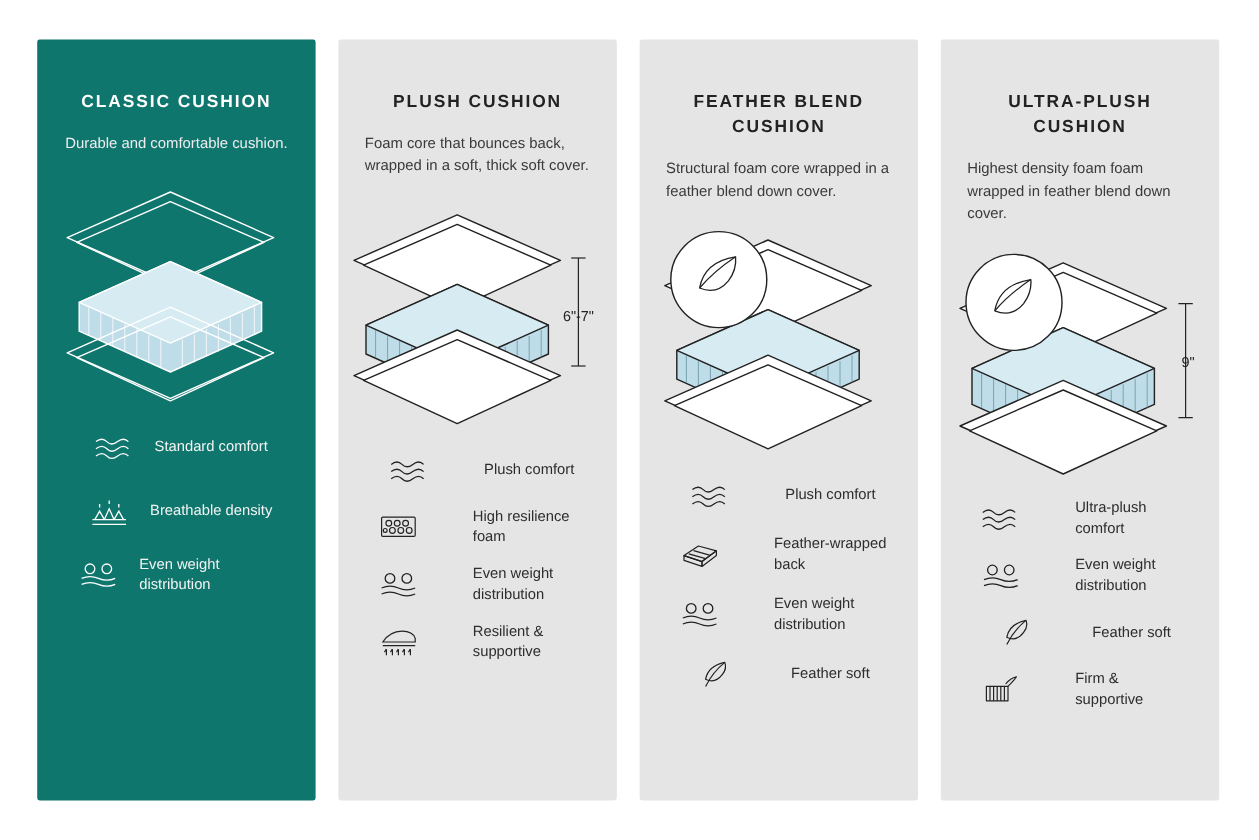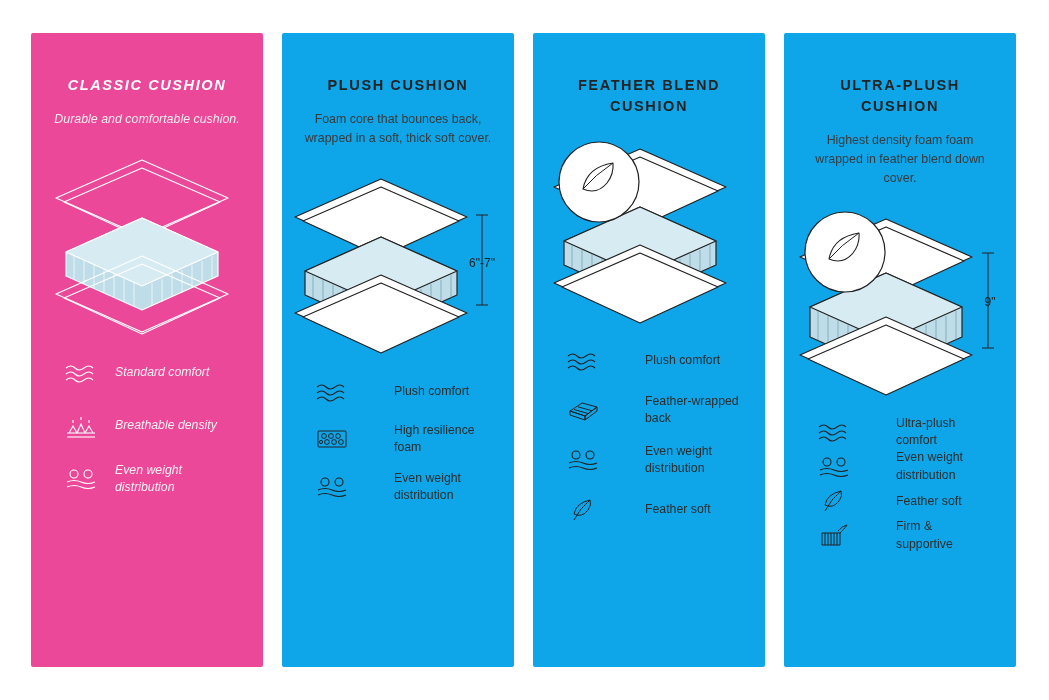--- a/index.html
+++ b/index.html
@@ -26,42 +26,40 @@
     position: relative;
     width: 232px;
     border-radius: 2px;
     box-sizing: border-box;
     display: flex;
     flex-direction: column;
     align-items: center;
     padding-top: 42px;
   }
   .card.dark {
-    background: #ec4899;
+    background: #0f766e;
     color: #ffffff;
-    font-style: italic;
   }
   .card.light {
-    background: #0ea5e9;
+    background: #e5e5e5;
     color: #222222;
   }
   .card-title {
     font-size: 14.5px;
     font-weight: bold;
     letter-spacing: 1.6px;
     text-align: center;
     line-height: 1.45;
     padding: 0 16px;
     text-transform: uppercase;
   }
   .card-desc {
     margin-top: 14px;
     font-size: 12.4px;
     line-height: 1.52;
-    text-align: center;
     padding: 0 22px;
   }
   .card.dark .card-desc { color: #ededed; }
   .card.light .card-desc { color: #3a3a3a; }
 
   .illus {
     margin-top: 10px;
     height: 215px;
     width: 232px;
     display: flex;
@@ -75,20 +73,21 @@
     padding: 0 26px 0 30px;
     box-sizing: border-box;
     display: flex;
     flex-direction: column;
     gap: 14px;
   }
   .feature {
     display: flex;
     align-items: center;
     gap: 14px;
+    justify-content: center;
   }
   .feature .ficon {
     width: 40px;
     min-width: 40px;
     height: 34px;
     display: flex;
     align-items: center;
     justify-content: center;
   }
   .feature .flabel {
@@ -96,21 +95,21 @@
     line-height: 1.42;
     max-width: 120px;
   }
   .card.dark .flabel { color: #f3f3f3; }
   .card.light .flabel { color: #2d2d2d; margin-left: 28px; }
 
   
   .features.f0 { margin-top: 2px; gap: 19px; }
   .features.f1 { margin-top: 2px; gap: 13px; }
   .features.f2 { margin-top: 2px; gap: 15px; }
-  .features.f3 { margin-top: 2px; gap: 0; }
+  .features.f3 { margin-top: 2px; gap: 13px; }
 
   svg { display: block; }
 </style>
 </head>
 <body>
 
 <div class="board">
 
   <div class="card dark">
     <div class="card-title">CLASSIC CUSHION</div>
@@ -268,25 +267,39 @@
               <g stroke="#222222" stroke-width="1.1" fill="none">
             <circle cx="10" cy="8" r="4"></circle>
                 <circle cx="24" cy="8" r="4"></circle>
             <path d="M3 16 q7 -3 14 0 t14 0"></path>
                 <path d="M3 21 q7 -3 14 0 t14 0"></path>
           </g>
             </svg>
         </span>
         <span class="flabel">Even weight distribution</span>
       </div>
+      <div class="feature">
+        <span class="ficon">
+          <svg width="34" height="28" viewBox="0 0 34 28">
+              <g stroke="#222222" stroke-width="1" fill="none">
+            <path d="M4 14 q6 -9 16 -9 q9 0 11 6 l0 3 h-27 z"></path>
+            <path d="M4 17 h27"></path>
+            <path d="M7 20 v5 M12 20 v5 M17 20 v5 M22 20 v5 M27 20 v5"></path>
+            <path d="M7 20 l-1.6 2.4 M12 20 l-1.6 2.4 M17 20 l-1.6 2.4 M22 20 l-1.6 2.4 M27 20 l-1.6 2.4"></path>
+          </g>
+            </svg>
+        </span>
+        <span class="flabel">Resilient &amp; supportive</span>
+      </div>
     </div>
   </div>
 
   <div class="card light">
     <div class="card-title">FEATHER BLEND CUSHION</div>
+    <div class="card-desc">Structural foam core wrapped in a feather blend down cover.</div>
 
     <div class="illus">
       <svg width="224" height="200" viewBox="0 0 224 200">
         <g stroke="#222222" stroke-width="1.2" fill="none" stroke-linejoin="round">
           <polygon points="103,14 189,52 103,90 17,52" fill="#ffffff"></polygon>
           <polygon points="103,22 181,56 103,92 25,56" fill="#ffffff"></polygon>
           <polygon points="103,72 179,106 179,130 103,164 27,130 27,106" fill="#bfdde8"></polygon>
           <polygon points="103,72 179,106 103,140 27,106" fill="#d6ebf2"></polygon>
           <g stroke="#4f7f8d" stroke-width="0.6" opacity="0.85">
             <line x1="35" y1="110" x2="35" y2="133"></line>

